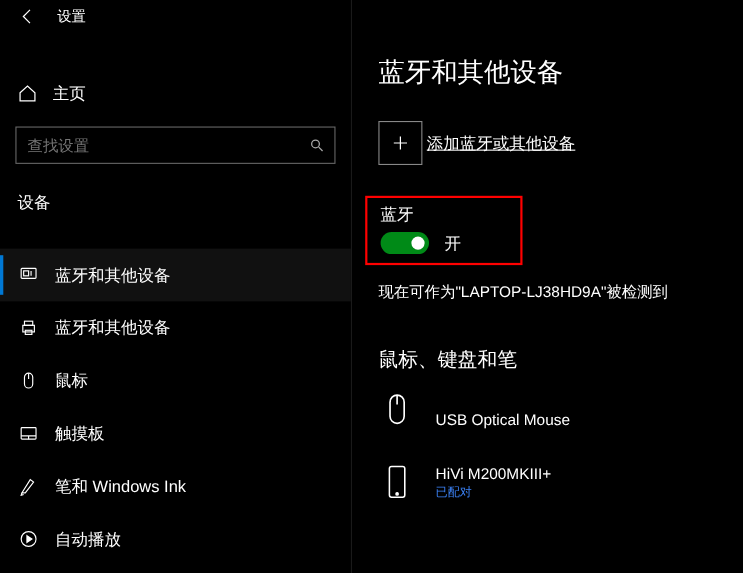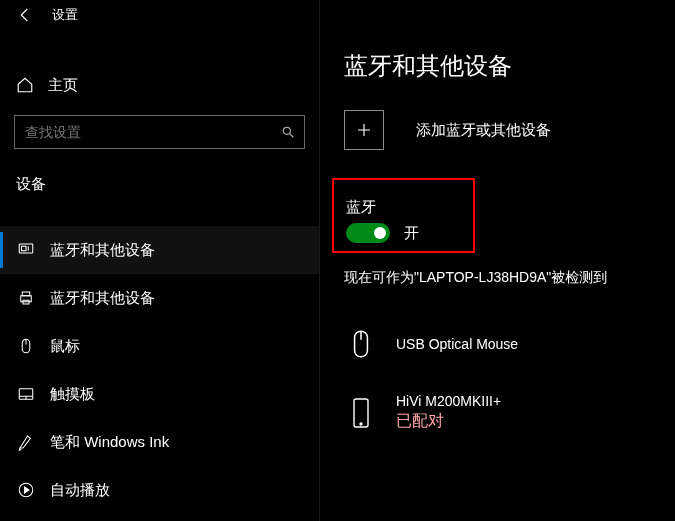--- a/index.html
+++ b/index.html
@@ -107,35 +107,36 @@
   overflow: hidden;
 }
 .page-title {
   font-size: 24px;
   font-weight: 400;
   margin-bottom: 28px;
 }
 .add-row {
   display: flex;
   align-items: center;
-  gap: 32px;
+  gap: 4px;
   margin-bottom: 28px;
+  text-decoration: underline;
 }
 .add-box {
   width: 40px; height: 40px;
   border: 1px solid #888;
   display: flex; align-items: center; justify-content: center;
   font-size: 20px;
 }
 .add-label {
   font-size: 15px;
 }
 .bt-highlight {
   border: 2px solid #ff0000;
-  padding: 18px 54px 8px 12px;
+  padding: 6px 54px 8px 12px;
   display: inline-block;
   margin-left: -12px;
   margin-bottom: 16px;
 }
 .bt-subhead {
   font-size: 15px;
   margin-bottom: 6px;
 }
 .toggle-row {
   display: flex;
@@ -161,34 +162,34 @@
 .discoverable {
   font-size: 14px;
   margin-bottom: 40px;
 }
 .sub-section {
   font-size: 18px;
   margin-bottom: 16px;
 }
 .device-row {
   display: flex;
-  align-items: center;
+  align-items: flex-end;
   gap: 18px;
   margin-bottom: 32px;
 }
 .device-icon {
   width: 34px; height: 34px;
   display: flex; align-items: center; justify-content: center;
 }
 .device-info .dname {
   font-size: 14px;
 }
 .device-info .dsub {
-  font-size: 16px;
-  color: #fca5a5;
+  font-size: 11px;
+  color: #3b82f6;
   margin-top: 2px;
 }
 svg { display: block; }
 </style>
 </head>
 <body>
 
 <div class="sidebar">
   <div class="title-row">
     <span class="back-arrow">
@@ -302,20 +303,21 @@
     <div class="toggle-row">
       <div class="toggle">
         <div class="knob"></div>
       </div>
       <span class="toggle-label">开</span>
     </div>
   </div>
 
   <div class="discoverable">现在可作为"LAPTOP-LJ38HD9A"被检测到</div>
 
+  <div class="sub-section">鼠标、键盘和笔</div>
   <div class="device-row">
     <span class="device-icon">
       <svg width="26" height="30" viewBox="0 0 24 28" fill="none" stroke="#fff" stroke-width="1.4">
           <rect x="6" y="2" width="12" height="24" rx="6"></rect>
           <path d="M12 2v8"></path>
         </svg>
     </span>
     <div class="device-info">
       <div class="dname">USB Optical Mouse</div>
     </div>

